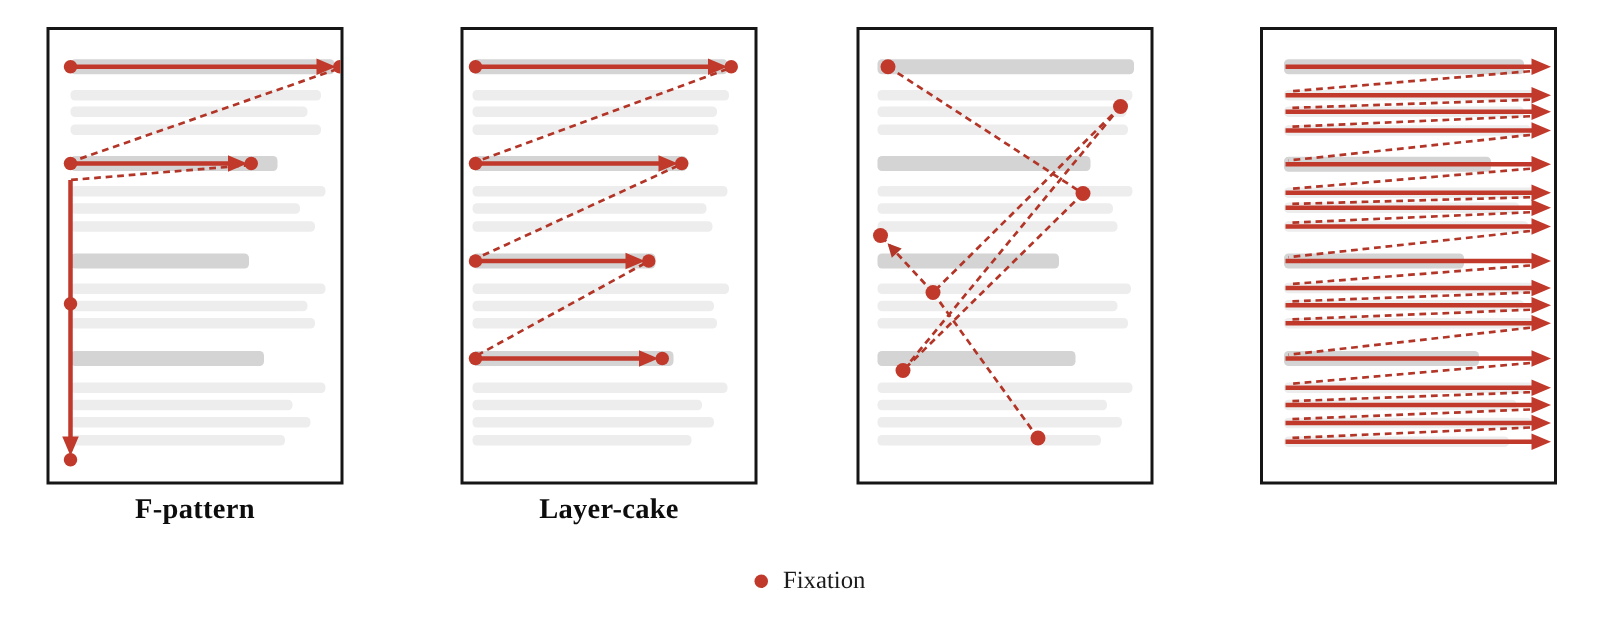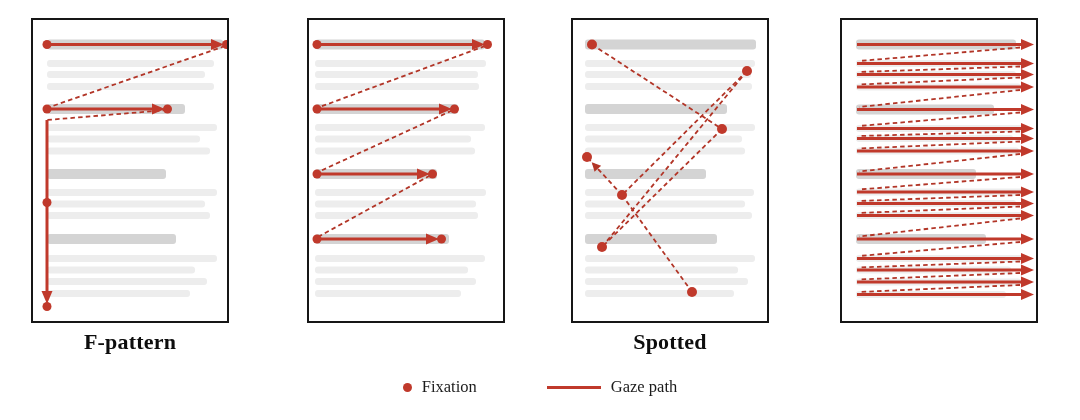--- a/index.html
+++ b/index.html
@@ -2,21 +2,21 @@
 <html><head>
 <meta charset="utf-8">
 <style>
   html,body{margin:0;padding:0;background:#fff;}
   .stage{position:relative;width:1080px;height:420px;background:#ffffff;overflow:hidden;
          font-family:"Liberation Serif","DejaVu Serif",serif;}
   .card{position:absolute;top:18px;width:194px;height:301px;border:2px solid #161616;background:#fff;}
   .card svg{display:block;width:194px;height:301px;}
   .p1{left:31px}.p2{left:307px}.p3{left:571px}.p4{left:840px}
   .caption{position:absolute;top:329px;width:198px;text-align:center;font-weight:bold;
-           font-size:22px;color:#0d0d0d;letter-spacing:.2px;}
+           font-size:19px;color:#0d0d0d;letter-spacing:.2px;}
   .c1{left:31px}.c2{left:307px}.c3{left:571px}.c4{left:840px}
   .legend{position:absolute;top:377px;left:0;width:100%;display:flex;justify-content:center;
           align-items:center;gap:70px;font-size:16.5px;color:#1b1b1b;}
   .legend-item{display:flex;align-items:center;gap:10px;}
   .dot-sample{width:9px;height:9px;border-radius:50%;background:#c0392b;flex:0 0 auto;}
   .solid-sample{width:54px;height:0;border-top:3px solid #c0392b;flex:0 0 auto;}
   .dash-sample{width:50px;height:0;border-top:2px dashed #a93226;flex:0 0 auto;}
 </style>
 </head>
 <body>
@@ -199,26 +199,22 @@
         <line x1="15" y1="250" x2="181" y2="250" stroke="#c0392b" stroke-width="3"></line>
         <polygon points="192,250 179,255.5 179,244.5" fill="#c0392b"></polygon>
         <line x1="15" y1="262" x2="181" y2="262" stroke="#c0392b" stroke-width="3"></line>
         <polygon points="192,262 179,267.5 179,256.5" fill="#c0392b"></polygon>
         <line x1="15" y1="274.5" x2="181" y2="274.5" stroke="#c0392b" stroke-width="3"></line>
         <polygon points="192,274.5 179,280 179,269" fill="#c0392b"></polygon>
       </svg>
   </div>
 
   <div class="caption c1">F-pattern</div>
-  <div class="caption c3">Spotted</div>
+  <div class="caption c2">Layer-cake</div>
 
   <div class="legend">
     <div class="legend-item">
       <span class="dot-sample"></span>
       <span>Fixation</span>
     </div>
-    <div class="legend-item">
-      <span class="solid-sample"></span>
-      <span>Gaze path</span>
-    </div>
   </div>
 
 </div>
 
 </body></html>

